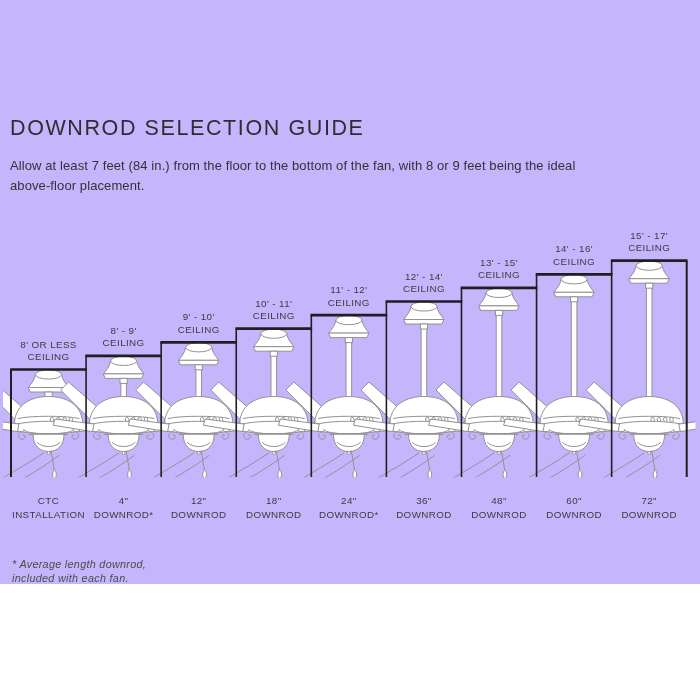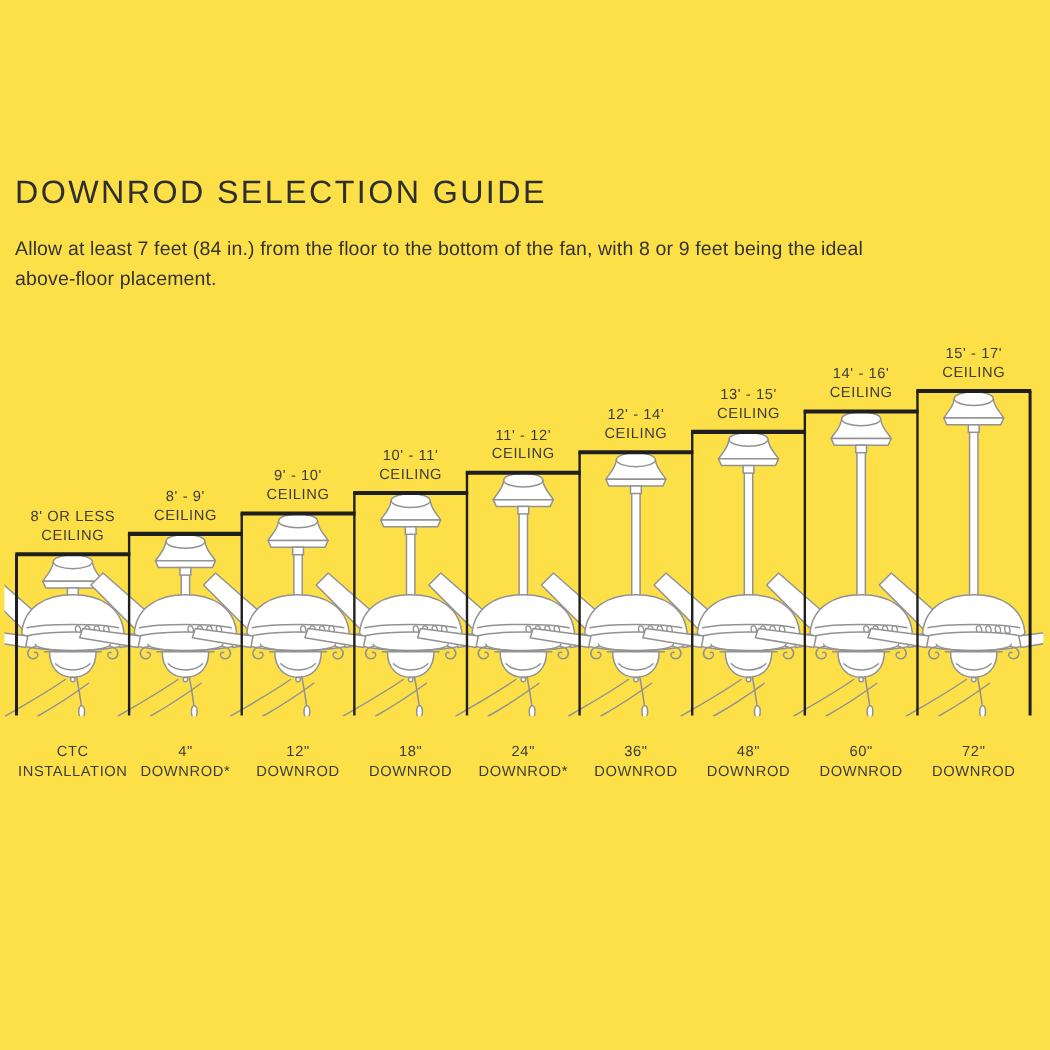--- a/index.html
+++ b/index.html
@@ -1,16 +1,16 @@
 <!DOCTYPE html>
 <html><head>
 <meta charset="utf-8">
 <style>
   html,body{margin:0;padding:0;background:#fff;}
-  .page{position:relative;width:700px;height:700px;overflow:hidden;background:#fde047;
+  .page{position:relative;width:700px;height:584px;overflow:hidden;background:#c4b5fd;
         font-family:"Liberation Sans",sans-serif;}
   .title{position:absolute;left:10px;top:116px;margin:0;font-size:21.5px;font-weight:400;
          letter-spacing:1.6px;color:#2e2e2e;}
   .subtitle{position:absolute;left:10px;top:156px;margin:0;font-size:13px;line-height:19.5px;
             color:#333;white-space:pre-line;letter-spacing:0.1px;}
   #diagram{position:absolute;left:0;top:0;}
   .footnote{position:absolute;left:12px;top:558px;margin:0;font-size:10.8px;font-style:italic;
             line-height:13.5px;color:#4c4c4c;white-space:pre-line;letter-spacing:0.3px;}
   .diagram-label{font-family:"Liberation Sans",sans-serif;font-size:9.8px;fill:#3c3c3c;letter-spacing:0.4px;}
 </style>
@@ -333,13 +333,15 @@
         <text x="574.0999999999999" y="252.3" text-anchor="middle" class="diagram-label">14' - 16'</text>
         <text x="574.0999999999999" y="264.8" text-anchor="middle" class="diagram-label">CEILING</text>
         <text x="574.0999999999999" y="504" text-anchor="middle" class="diagram-label">60"</text>
         <text x="574.0999999999999" y="517.5" text-anchor="middle" class="diagram-label">DOWNROD</text>
         <text x="649.18" y="238.7" text-anchor="middle" class="diagram-label">15' - 17'</text>
         <text x="649.18" y="251.2" text-anchor="middle" class="diagram-label">CEILING</text>
         <text x="649.18" y="504" text-anchor="middle" class="diagram-label">72"</text>
         <text x="649.18" y="517.5" text-anchor="middle" class="diagram-label">DOWNROD</text>
       </g>
     </svg>
+  <p class="footnote">* Average length downrod,
+included with each fan.</p>
 </div>
 
 </body></html>

